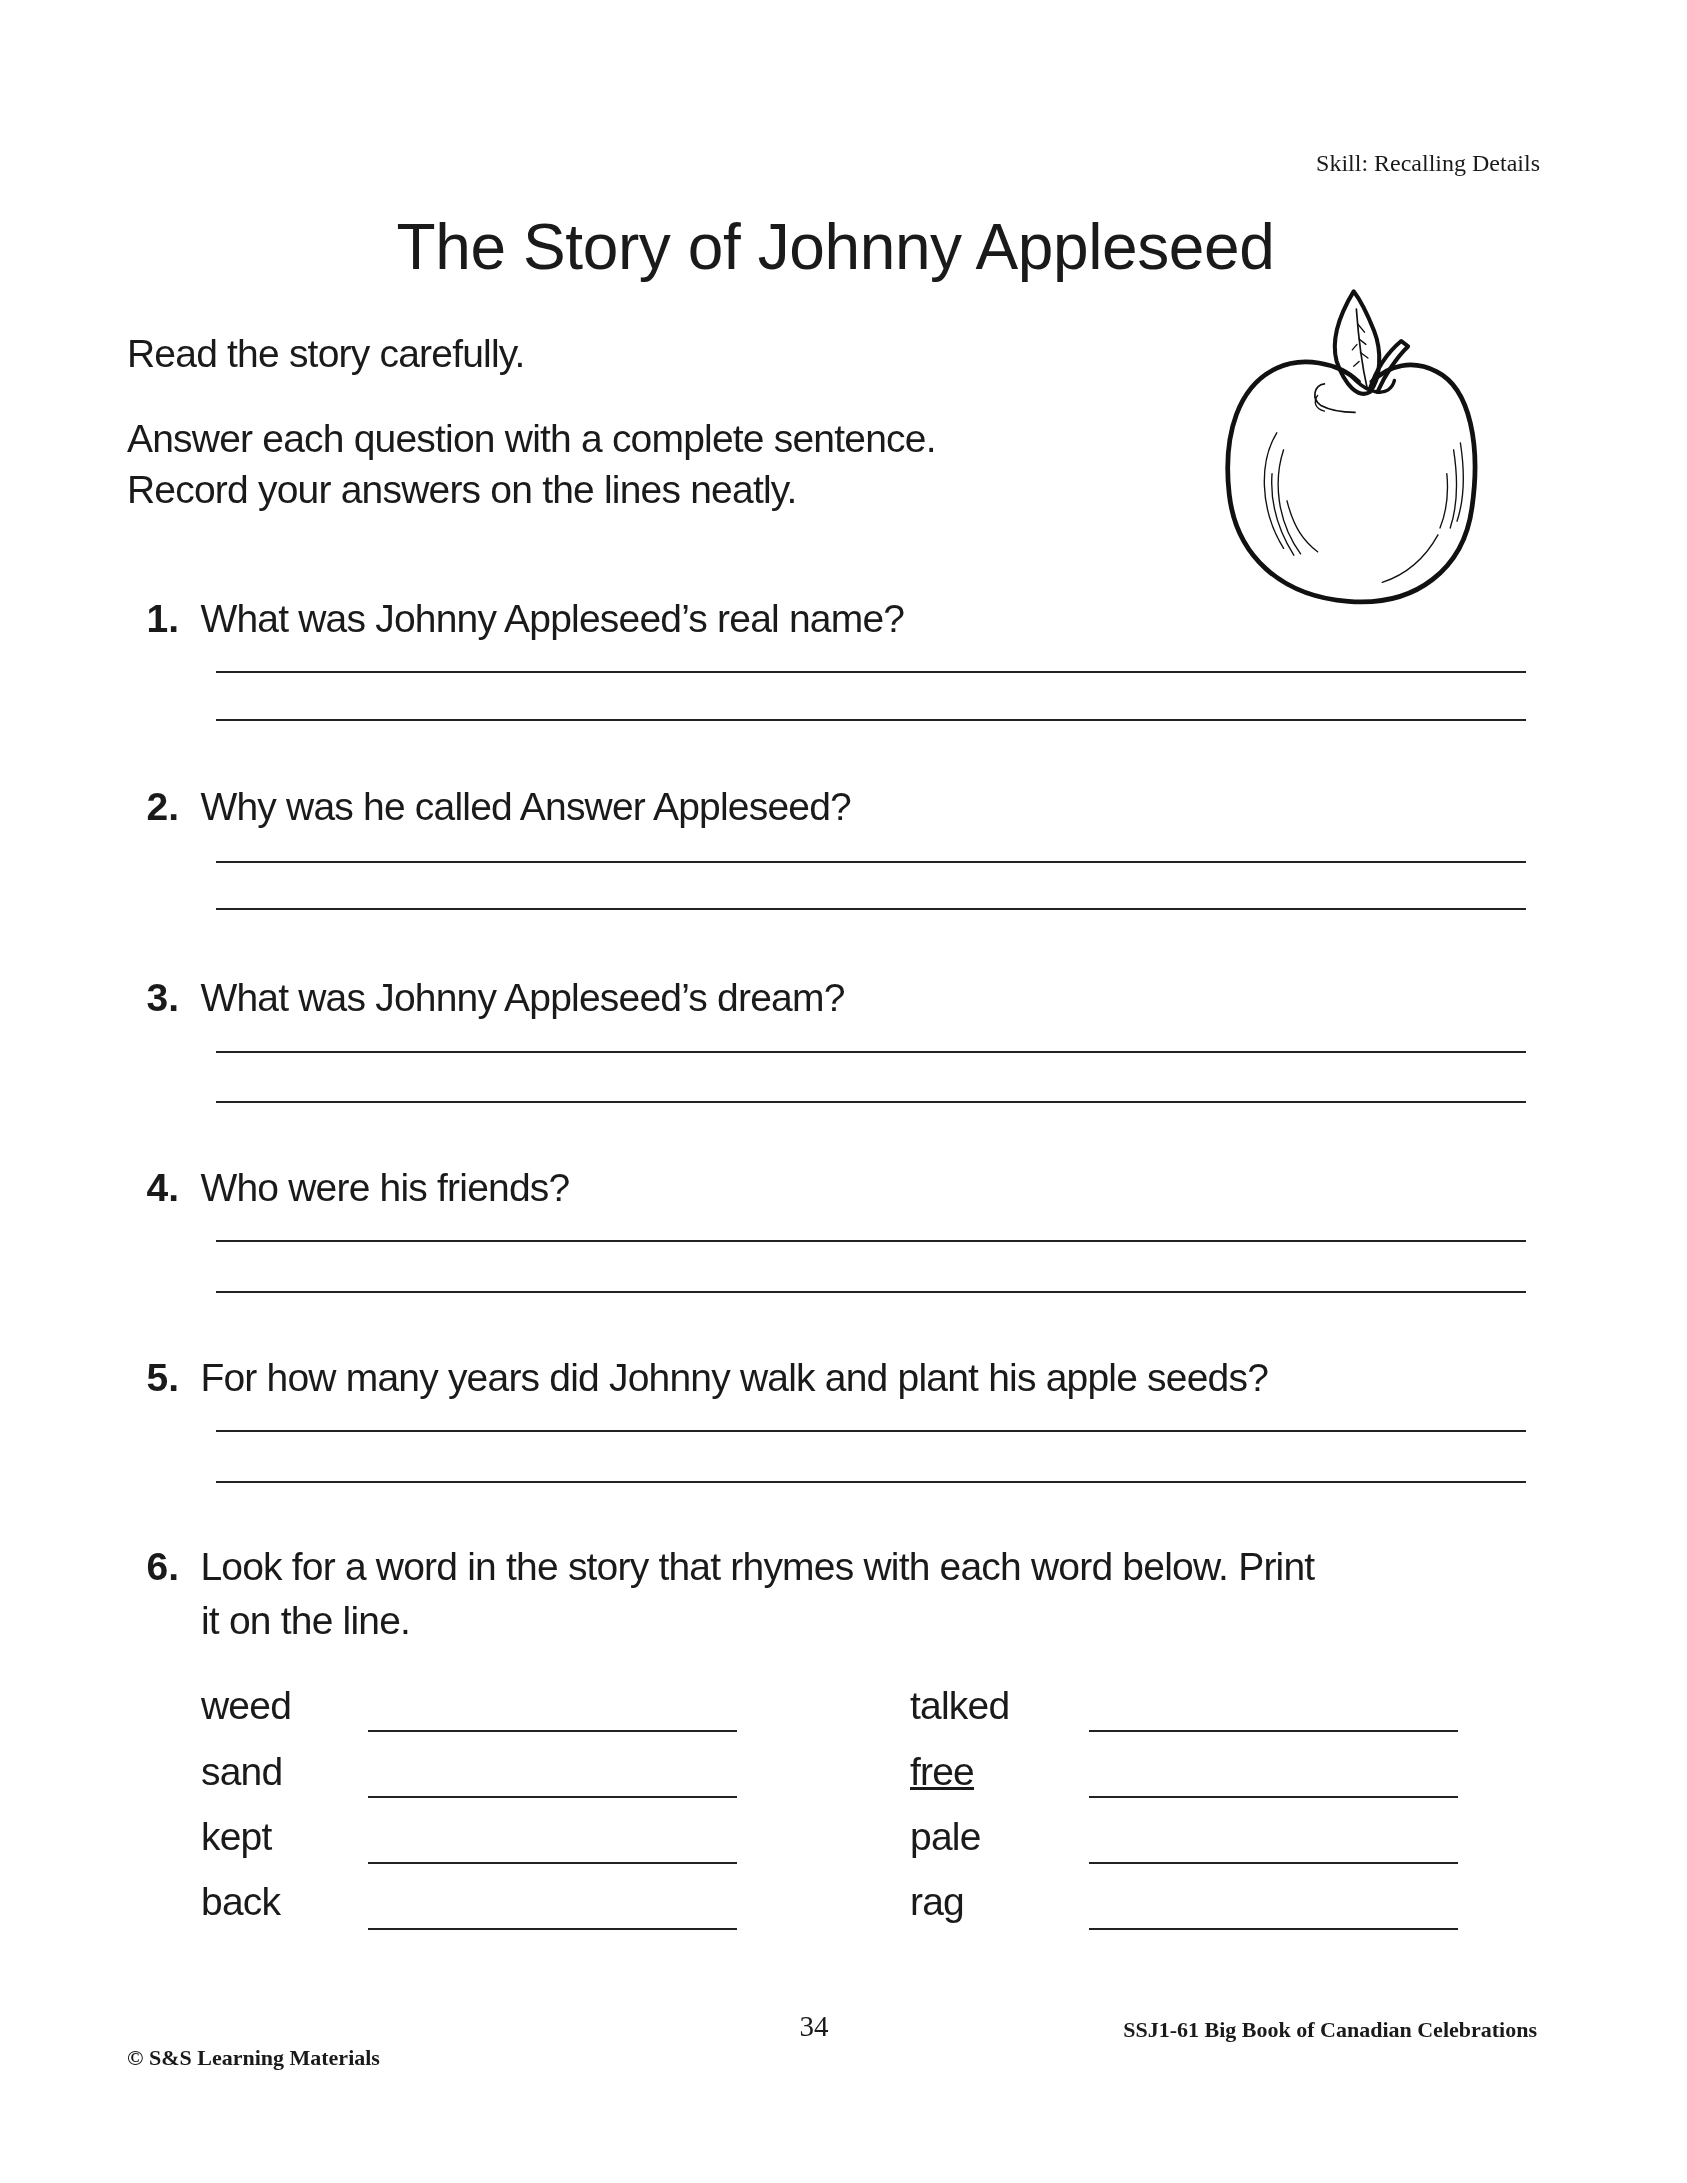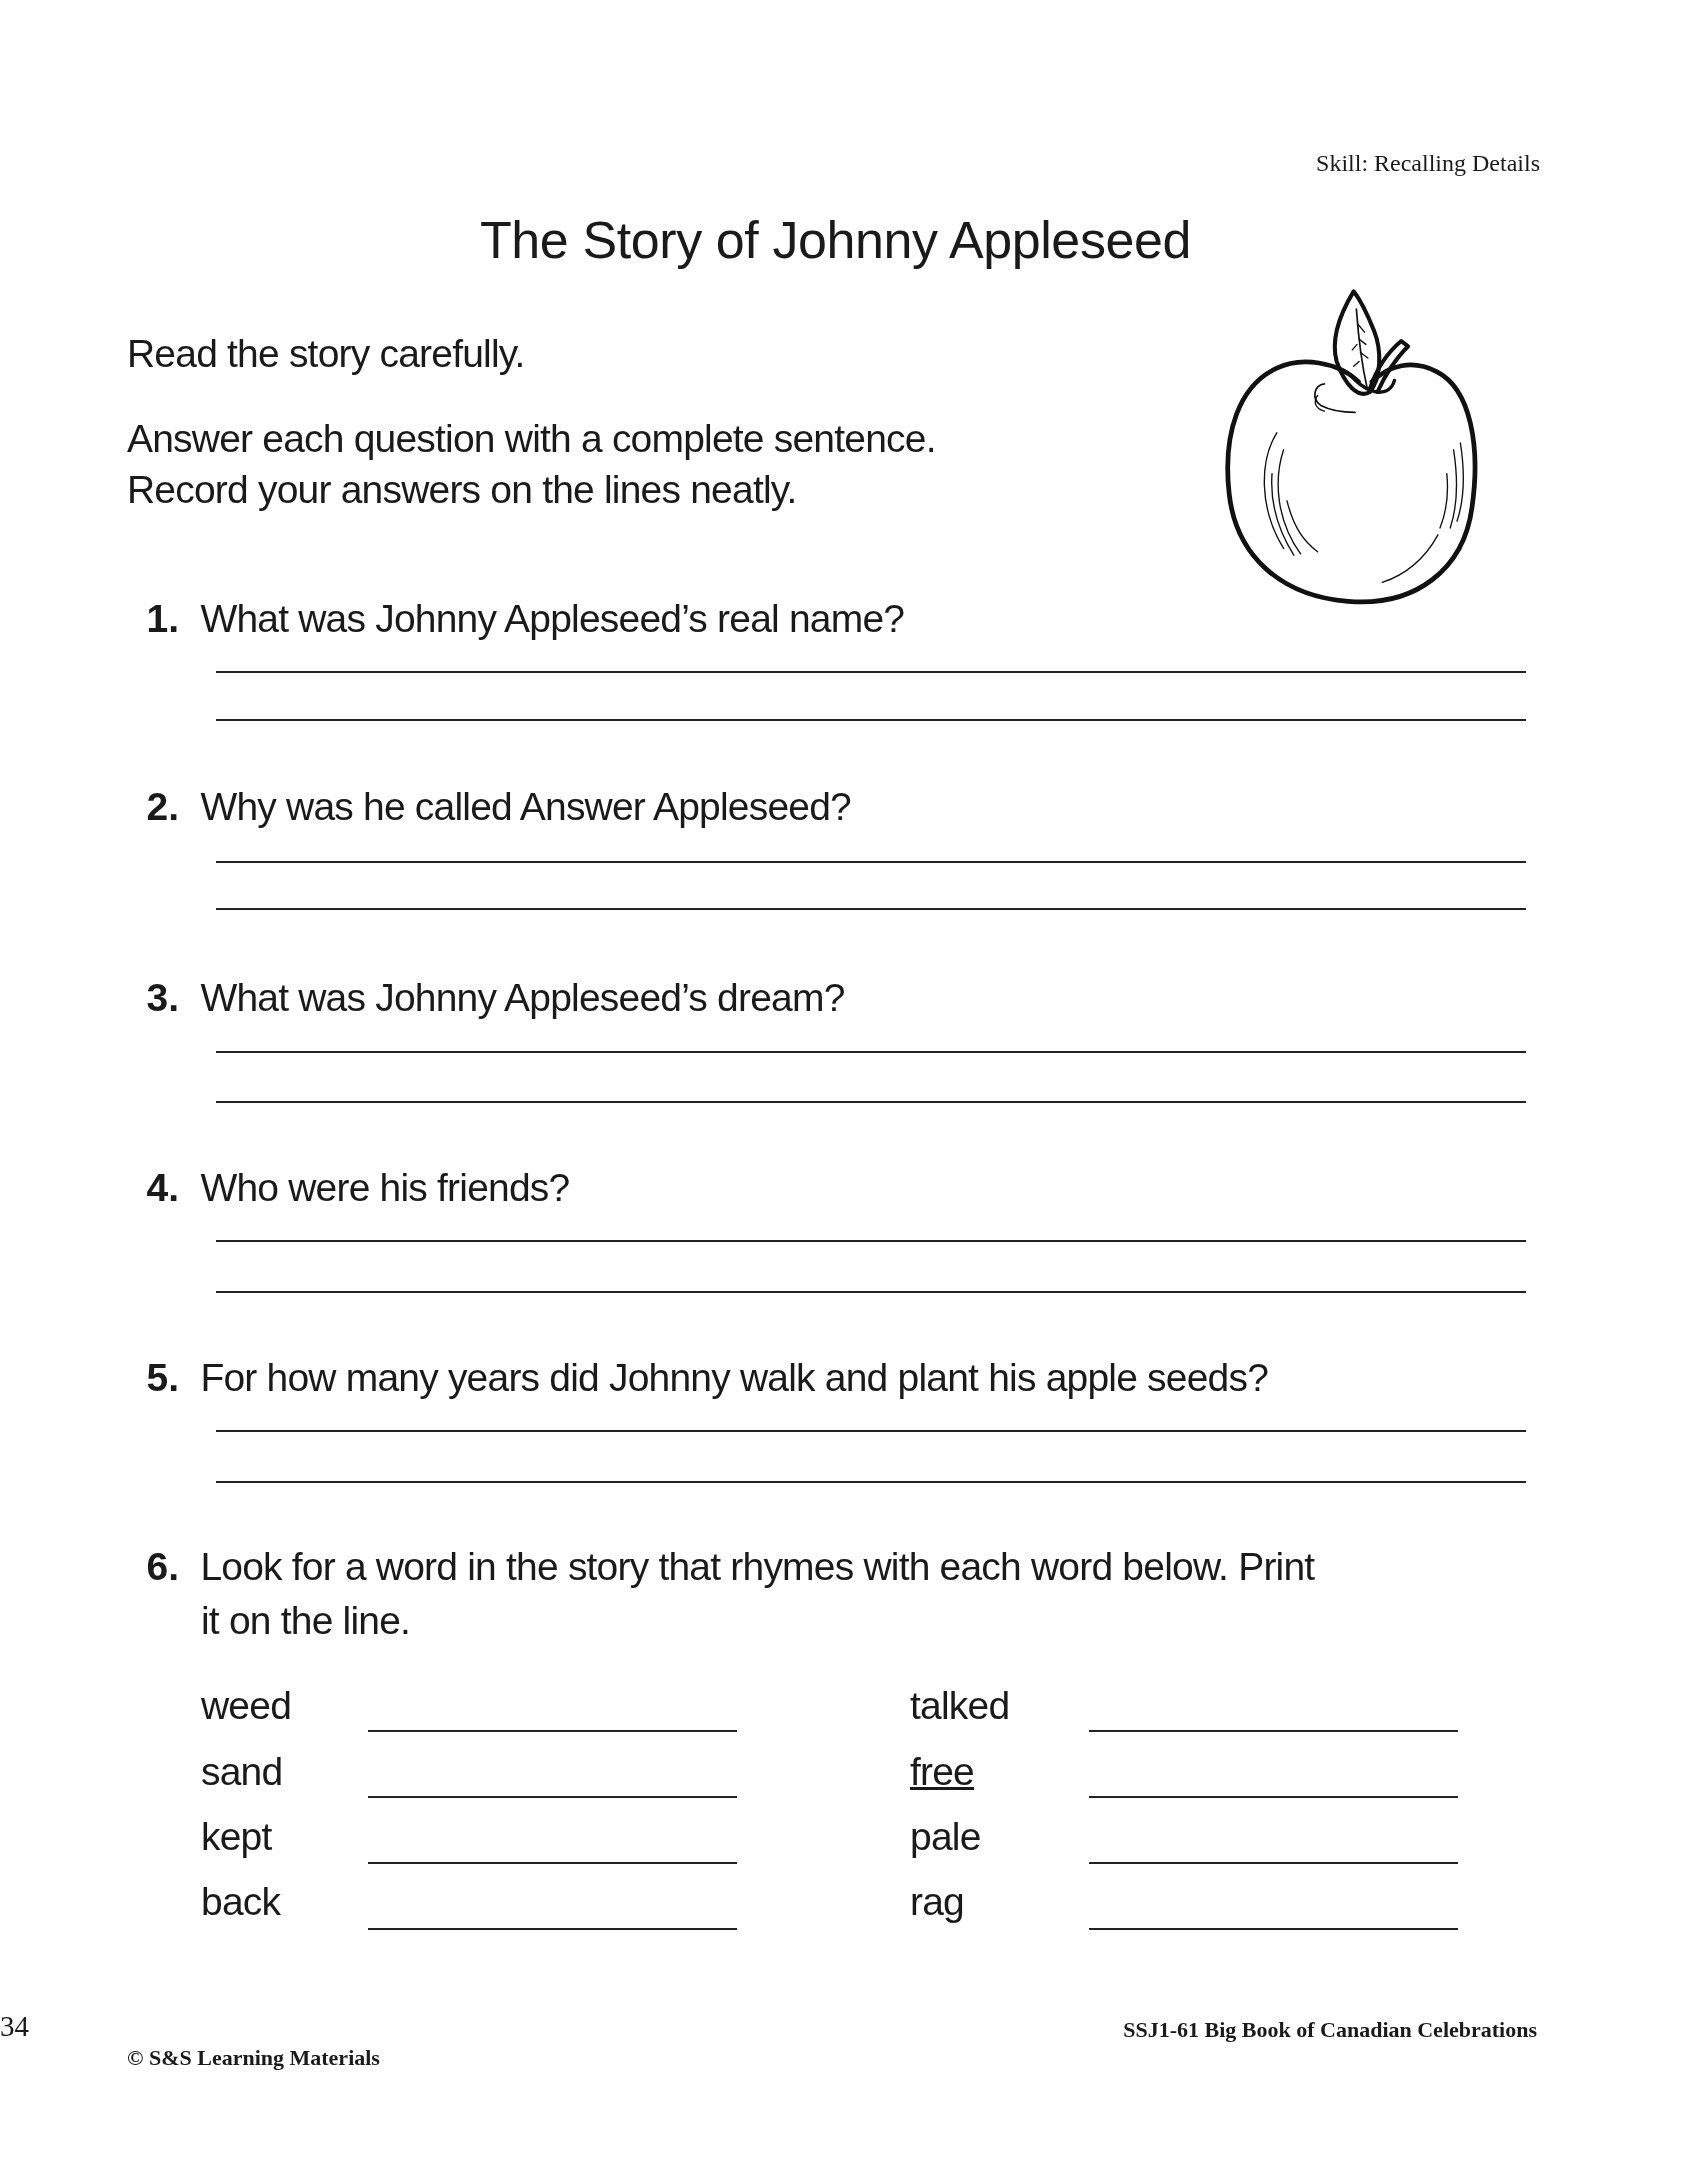--- a/index.html
+++ b/index.html
@@ -2,36 +2,36 @@
 <html style="font-size:13px"><head>
 <meta charset="utf-8">
 <style>
   html, body { margin: 0; padding: 0; background: #ffffff; }
   body { width: 1687px; height: 2183px; position: relative; overflow: hidden; color: #1a1a1a; }
   .sans { font-family: "Liberation Sans", "DejaVu Sans", sans-serif; }
   .serif { font-family: "Liberation Serif", "DejaVu Serif", serif; }
   .abs { position: absolute; white-space: nowrap; }
 
   .skill { right: 147px; top: 150px; font-size: 24px; }
-  .title { left: 0; width: 1671px; text-align: center; top: 210px; font-size: 52px; letter-spacing: -0.4px; }
+  .title { left: 0; width: 1671px; text-align: center; top: 210px; font-size: 64px; letter-spacing: -0.4px; }
   .instr { left: 127px; font-size: 39px; letter-spacing: -0.8px; }
 
   .q-num { font-size: 39px; font-weight: bold; }
   .q-text { font-size: 39px; letter-spacing: -0.8px; margin-top: 24px; }
   .q-row { position: absolute; left: 138px; display: flex; gap: 21.4px; white-space: nowrap; align-items: baseline; }
   .q-row .q-num { width: 41px; text-align: right; }
 
   .answer-line { position: absolute; left: 216px; width: 1310px; height: 0; border-top: 2.5px solid #222; }
 
   .rhyme-word { position: absolute; font-size: 39px; letter-spacing: -0.8px; }
   .rhyme-line { position: absolute; width: 369px; height: 0; border-top: 2.5px solid #222; }
 
   .footer { top: 2017px; font-size: 22px; }
   .footer-left { left: 127px; font-weight: bold; margin-top: 28px; }
-  .footer-center { left: 0; width: 1628px; text-align: left; font-size: 29px; top: 2010px; }
+  .footer-center { left: 0; width: 1628px; text-align: center; font-size: 29px; top: 2010px; }
   .footer-right { right: 150px; font-weight: bold; }
 
   .apple { position: absolute; left: 1219px; top: 276px; width: 272px; height: 334px; }
 </style>
 </head>
 <body>
 
 <div class="abs serif skill">Skill:  Recalling Details</div>
 <div class="abs sans title">The Story of Johnny Appleseed</div>
 

